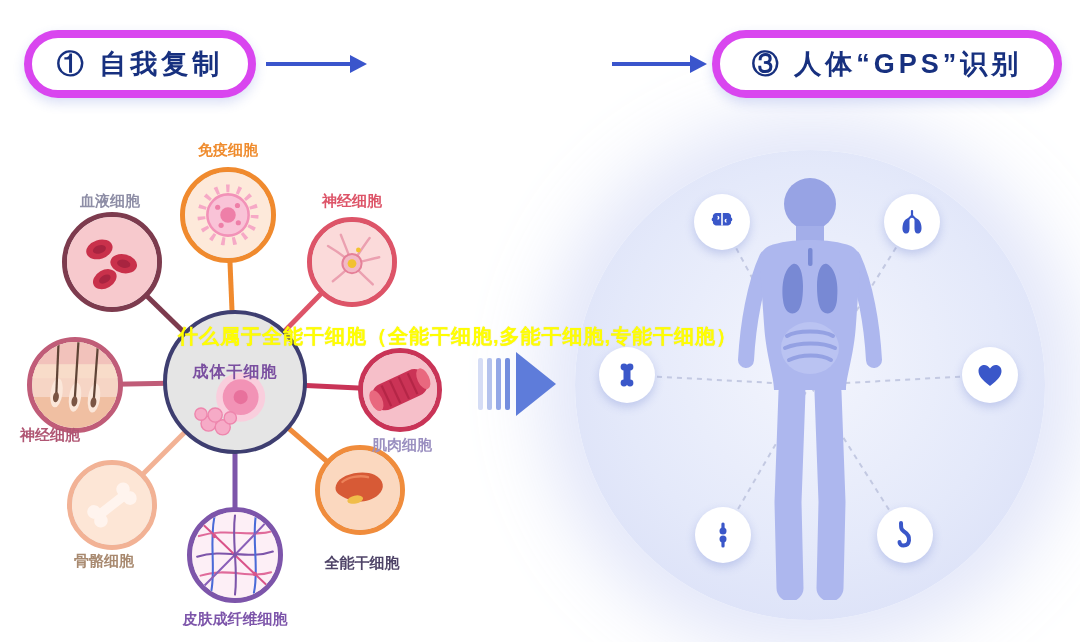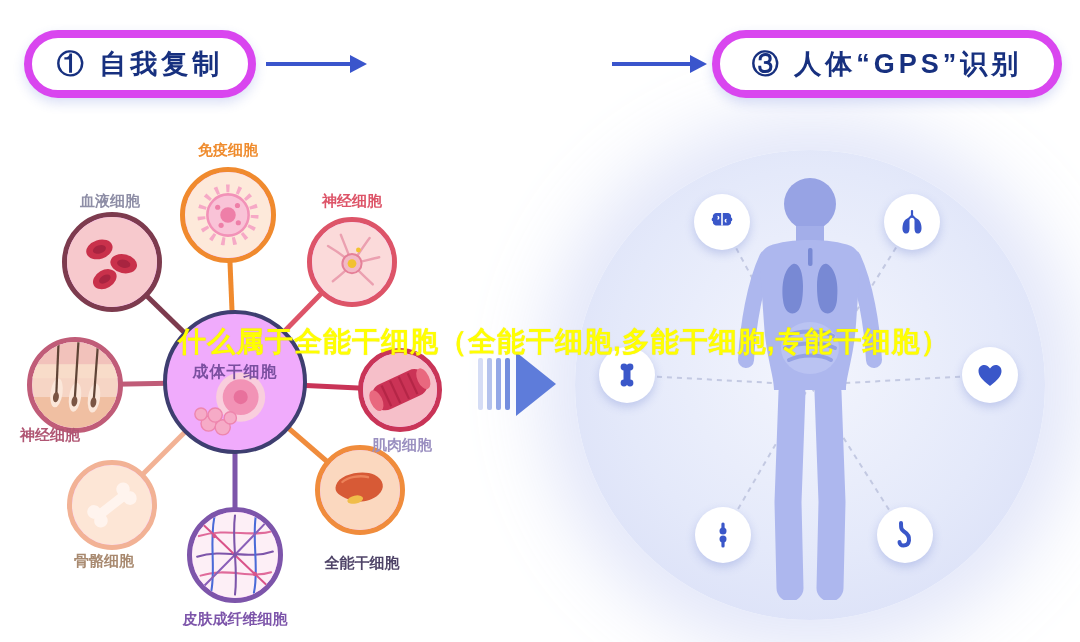--- a/index.html
+++ b/index.html
@@ -13,21 +13,21 @@
           box-shadow:0 5px 12px rgba(58,85,204,.18); z-index:5; }
   #pill1 { left:24px;  width:232px; }
   #pill2 { left:372px; width:228px; }
   #pill3 { left:712px; width:350px; }
   .step-arrow { position:absolute; top:52px; z-index:5; }
   #arrow1 { left:264px; }
   #arrow2 { left:610px; }
 
   
   #stem-lines { position:absolute; left:0; top:130px; z-index:1; }
-  .cell { position:absolute; border-radius:50%; background:#f0abfc; overflow:hidden; z-index:2; }
+  .cell { position:absolute; border-radius:50%; background:#e5e5e5; overflow:hidden; z-index:2; }
   .cell svg { display:block; width:100%; height:100%; }
   #cell-immune { left:180px; top:167px; width:96px;  height:96px;  border:5px solid #f08a2e; }
   #cell-blood  { left:62px;  top:212px; width:100px; height:100px; border:5px solid #7d3b4e; }
   #cell-nerve  { left:307px; top:217px; width:90px;  height:90px;  border:5px solid #dd5468; }
   #cell-hair   { left:27px;  top:337px; width:96px;  height:96px;  border:5px solid #c05c78; }
   #cell-muscle { left:358px; top:348px; width:84px;  height:84px;  border:5px solid #c93457; }
   #cell-bone   { left:67px;  top:460px; width:90px;  height:90px;  border:5px solid #f2b295; }
   #cell-organ  { left:315px; top:445px; width:90px;  height:90px;  border:5px solid #f08c3c; }
   #cell-skin   { left:187px; top:507px; width:96px;  height:96px;  border:5px solid #7d55aa; }
   #cell-center { left:163px; top:310px; width:144px; height:144px; border:4px solid #3e3e70; z-index:3; }
@@ -57,21 +57,21 @@
           box-shadow:0 4px 10px rgba(90,110,200,.28); display:flex; align-items:center;
           justify-content:center; z-index:3; }
   #mini-brain   { left:694px; top:194px; }
   #mini-lungs   { left:884px; top:194px; }
   #mini-bone    { left:599px; top:347px; }
   #mini-heart   { left:962px; top:347px; }
   #mini-knee    { left:695px; top:507px; }
   #mini-stomach { left:877px; top:507px; }
 
   
-  #overlay-title { position:absolute; left:178px; top:323px; font-size:28px; font-weight:bold;
+  #overlay-title { position:absolute; left:178px; top:323px; font-size:20px; font-weight:bold;
                    color:#ffff00; letter-spacing:1px; white-space:nowrap; z-index:10;
                    text-shadow:0 0 1px rgba(210,190,0,.6); }
 </style>
 </head>
 <body>
 
 <div id="canvas">
 
   <div class="pill" id="pill1">
     <span>① 自我复制</span>

